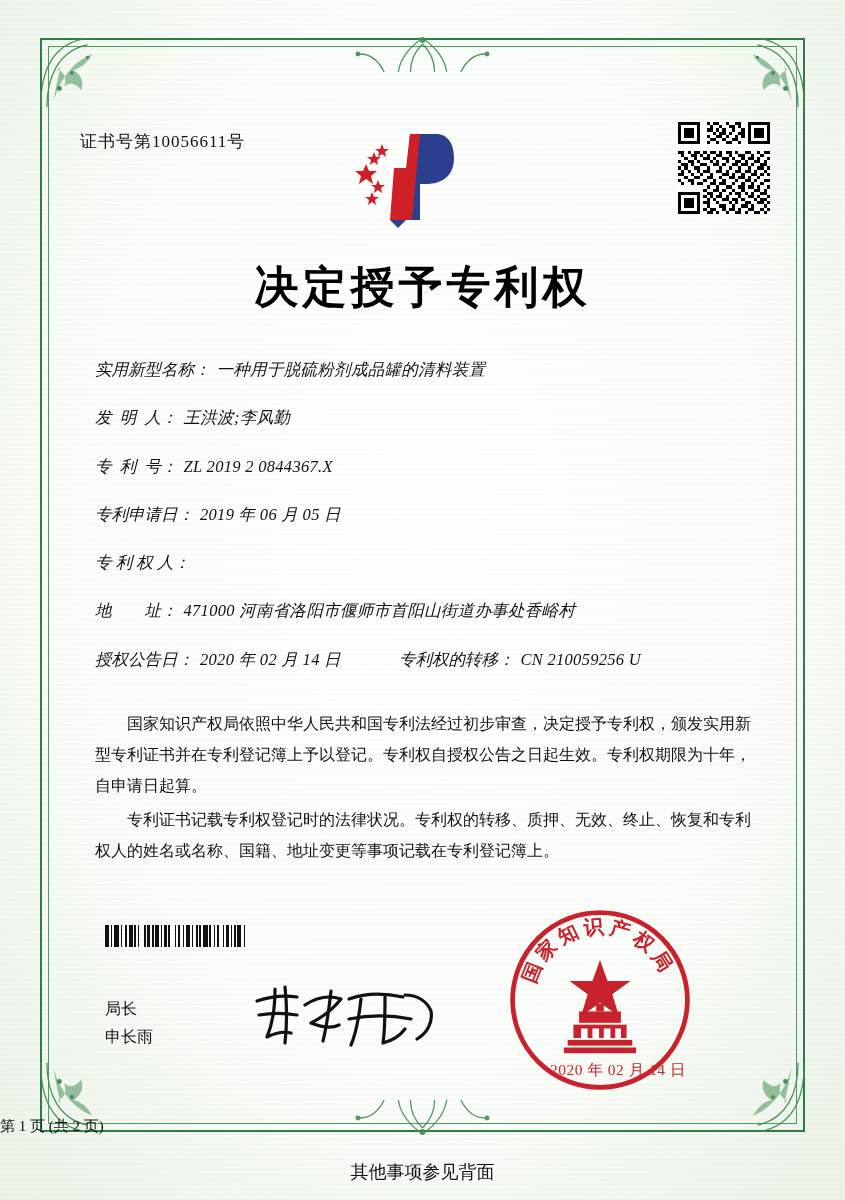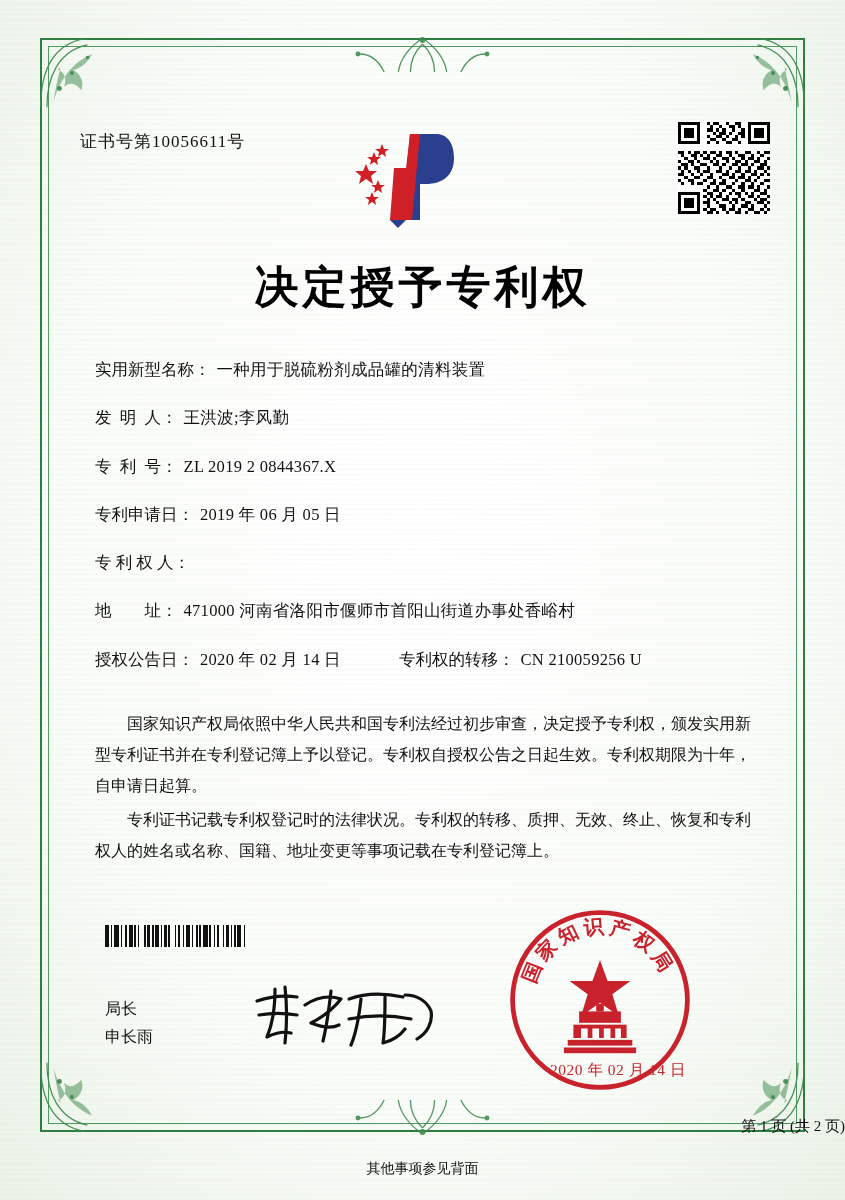--- a/index.html
+++ b/index.html
@@ -75,20 +75,21 @@
 
   
   .fields{
     position:absolute;left:95px;right:80px;top:358px;
     font-size:16.5px;color:#111;
   }
   .row{
     display:flex;align-items:baseline;
     margin-bottom:23.5px;
     line-height:1.5;
+    font-style:italic;
   }
   .lbl{
     flex:0 0 auto;white-space:pre;
     letter-spacing:0px;
   }
   .val{
     flex:0 1 auto;margin-left:6px;
     letter-spacing:.3px;
   }
   .row.two .sep{flex:0 0 58px;}
@@ -125,26 +126,26 @@
   }
   .seal svg{width:100%;height:100%;display:block;}
   .seal-date{
     position:absolute;left:528px;top:1060px;width:180px;text-align:center;
     color:#c8232c;font-size:15.5px;letter-spacing:.5px;
     font-family:"Liberation Serif", serif;
   }
 
   
   .page-num{
-    position:absolute;left:0;right:0;top:1117px;text-align:right;
+    position:absolute;left:0;right:0;top:1117px;text-align:left;
     font-size:15px;color:#111;
   }
   .footnote{
     position:absolute;left:0;right:0;top:1160px;text-align:center;
-    font-size:14px;color:#111;
+    font-size:18px;color:#111;
   }
 </style>
 </head>
 <body>
 
 <div class="page">
   <div class="guilloche"></div>
 
   <div class="outer-frame"></div>
   <div class="inner-frame"></div>

